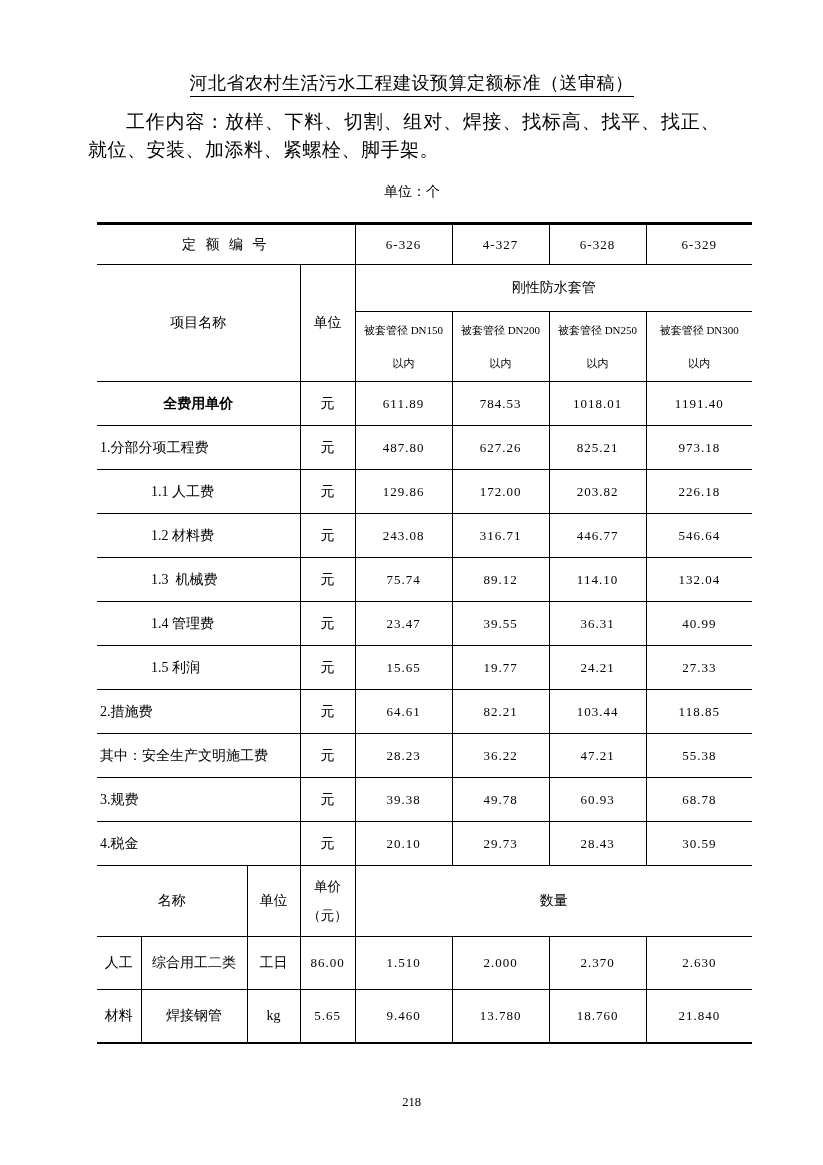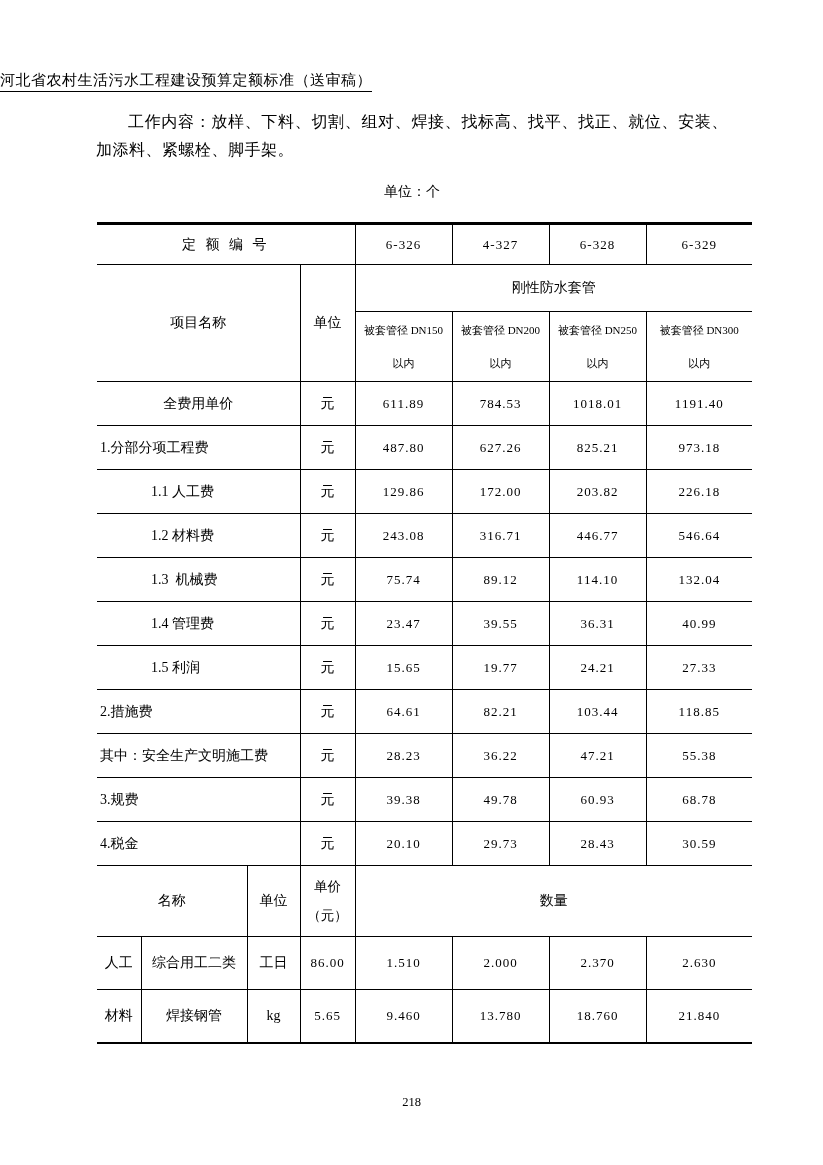--- a/index.html
+++ b/index.html
@@ -9,29 +9,29 @@
     width: 823px;
     height: 1165px;
     background: #ffffff;
     color: #000;
     font-family: "Liberation Serif", "DejaVu Serif", serif;
     overflow: hidden;
   }
   .doc-title {
     position: absolute;
     top: 71px; left: 0; width: 100%;
-    text-align: left;
-    font-size: 15px;
+    text-align: center;
+    font-size: 18px;
     letter-spacing: 0.5px;
   }
   .doc-title span { border-bottom: 1.5px solid #000; padding-bottom: 3px; }
   .work-content {
     position: absolute;
-    top: 108px; left: 96px; width: 632px;
-    font-size: 16px;
+    top: 108px; left: 88px; width: 632px;
+    font-size: 19px;
     line-height: 28px;
     text-indent: 2em;
     text-align: justify;
     letter-spacing: 0.5px;
   }
   .unit-note {
     position: absolute;
     top: 183px; left: 96px; width: 632px;
     text-align: center;
     font-size: 14px;
@@ -63,21 +63,21 @@
   tr.r-sub     { height: 70px; }
   tbody[data-name="fee-rows"] tr { height: 44px; }
   tr.r-reshead { height: 71px; }
   tbody[data-name="resource-rows"] tr { height: 53px; }
 
   td.quota-label { letter-spacing: 3px; }
   td.num { font-size: 13px; letter-spacing: 1px; }
   td.sub div { font-size: 11px; line-height: 33px; letter-spacing: 0; }
   td.price-head div { font-size: 13.5px; line-height: 29px; }
   td.lab { white-space: pre-wrap; font-size: 14px; }
-  td.lab.total  { font-weight: normal; text-align: center; }
+  td.lab.total  { font-weight: bold; text-align: center; }
   td.lab.flush  { text-align: left; padding-left: 3px; margin-left: 7px; }
   td.lab.indent { text-align: left; padding-left: 54px; }
   .page-num {
     position: absolute;
     top: 1070px; left: 0; width: 100%;
     text-align: center;
     font-size: 12.5px;
     margin-top: 25px;
   }
 </style>

